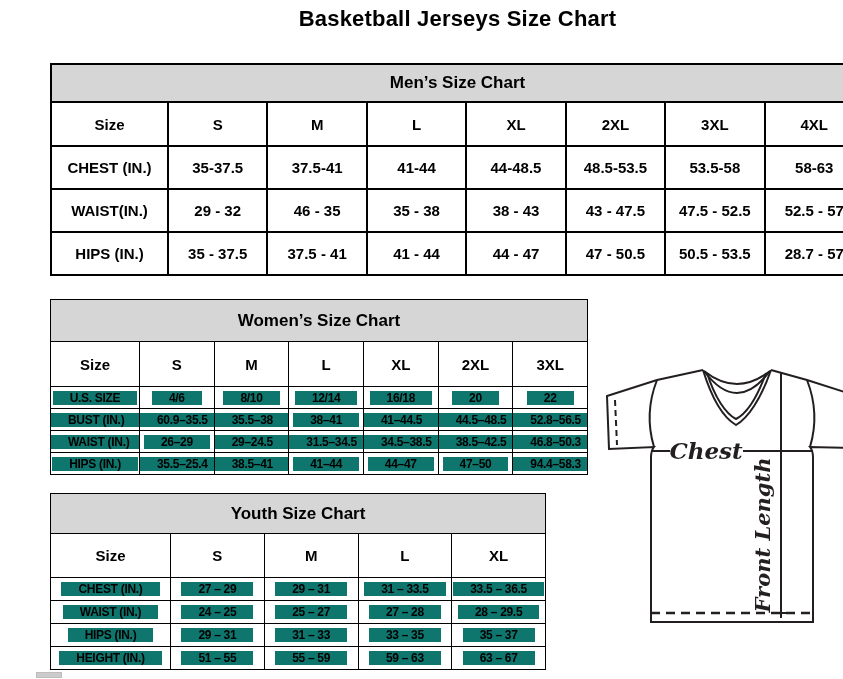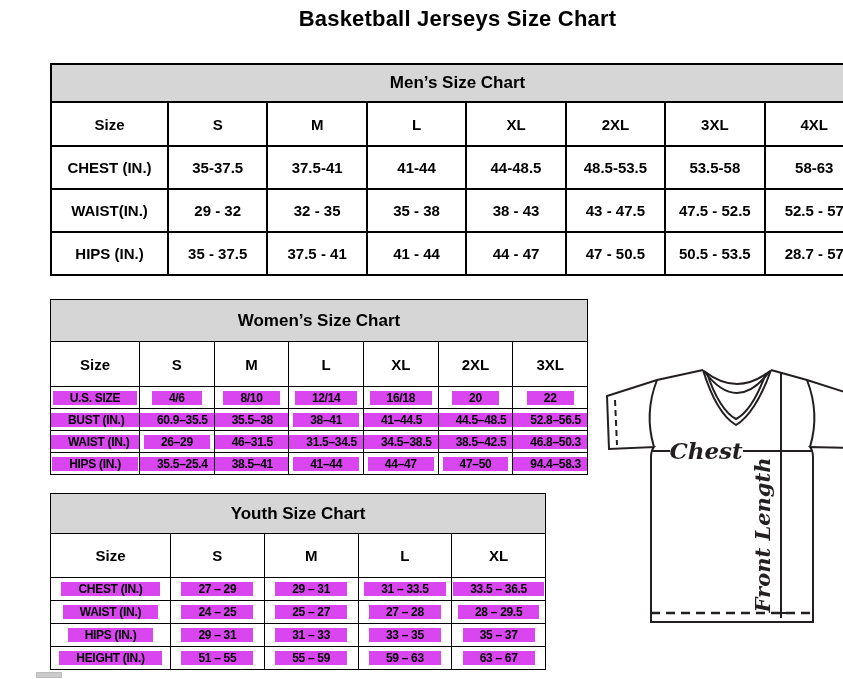--- a/index.html
+++ b/index.html
@@ -36,21 +36,21 @@
   .tbl-women col.c0{width:89px;}
   
   .tbl-youth{left:14px;top:493px;width:496px;}
   .tbl-youth thead tr.title-row{height:40px;}
   .tbl-youth thead tr.cols-row{height:44px;}
   .tbl-youth thead tr.cols-row th{font-size:15px;}
   .tbl-youth tbody tr{height:23px;}
   .tbl-youth tbody th,.tbl-youth tbody td{font-size:12px;letter-spacing:-0.3px;}
   .tbl-youth col.c0{width:120px;}
   
-  .hl{background:#d946ef;padding:0 17px;}
+  .hl{background:#0f766e;padding:0 17px;}
   
   #jersey-diagram{position:absolute;left:558px;top:363px;width:284px;height:270px;}
   .jersey-label{
     font-family:"DejaVu Serif",serif;font-style:italic;font-weight:bold;fill:#231f20;
   }
   
   .scroll-frag{position:absolute;height:6px;background:#cbcbcb;border:1px solid #bdbdbd;box-sizing:border-box;}
   #scroll-frag-left{left:0;top:672px;width:26px;}
   #scroll-frag-right{left:820px;top:672px;width:23px;}
 </style>
@@ -94,21 +94,21 @@
           <td>37.5-41</td>
           <td>41-44</td>
           <td>44-48.5</td>
           <td>48.5-53.5</td>
           <td>53.5-58</td>
           <td>58-63</td>
         </tr>
         <tr>
           <th>WAIST(IN.)</th>
           <td>29 - 32</td>
-          <td>32 - 35</td>
+          <td>46 - 35</td>
           <td>35 - 38</td>
           <td>38 - 43</td>
           <td>43 - 47.5</td>
           <td>47.5 - 52.5</td>
           <td>52.5 - 57</td>
         </tr>
         <tr>
           <th>HIPS (IN.)</th>
           <td>35 - 37.5</td>
           <td>37.5 - 41</td>
@@ -160,21 +160,21 @@
           <td><span class="hl">60.9–35.5</span></td>
           <td><span class="hl">35.5–38</span></td>
           <td><span class="hl">38–41</span></td>
           <td><span class="hl">41–44.5</span></td>
           <td><span class="hl">44.5–48.5</span></td>
           <td><span class="hl">52.8–56.5</span></td>
         </tr>
         <tr>
           <th><span class="hl">WAIST (IN.)</span></th>
           <td><span class="hl">26–29</span></td>
-          <td><span class="hl">46–31.5</span></td>
+          <td><span class="hl">29–24.5</span></td>
           <td><span class="hl">31.5–34.5</span></td>
           <td><span class="hl">34.5–38.5</span></td>
           <td><span class="hl">38.5–42.5</span></td>
           <td><span class="hl">46.8–50.3</span></td>
         </tr>
         <tr>
           <th><span class="hl">HIPS (IN.)</span></th>
           <td><span class="hl">35.5–25.4</span></td>
           <td><span class="hl">38.5–41</span></td>
           <td><span class="hl">41–44</span></td>

